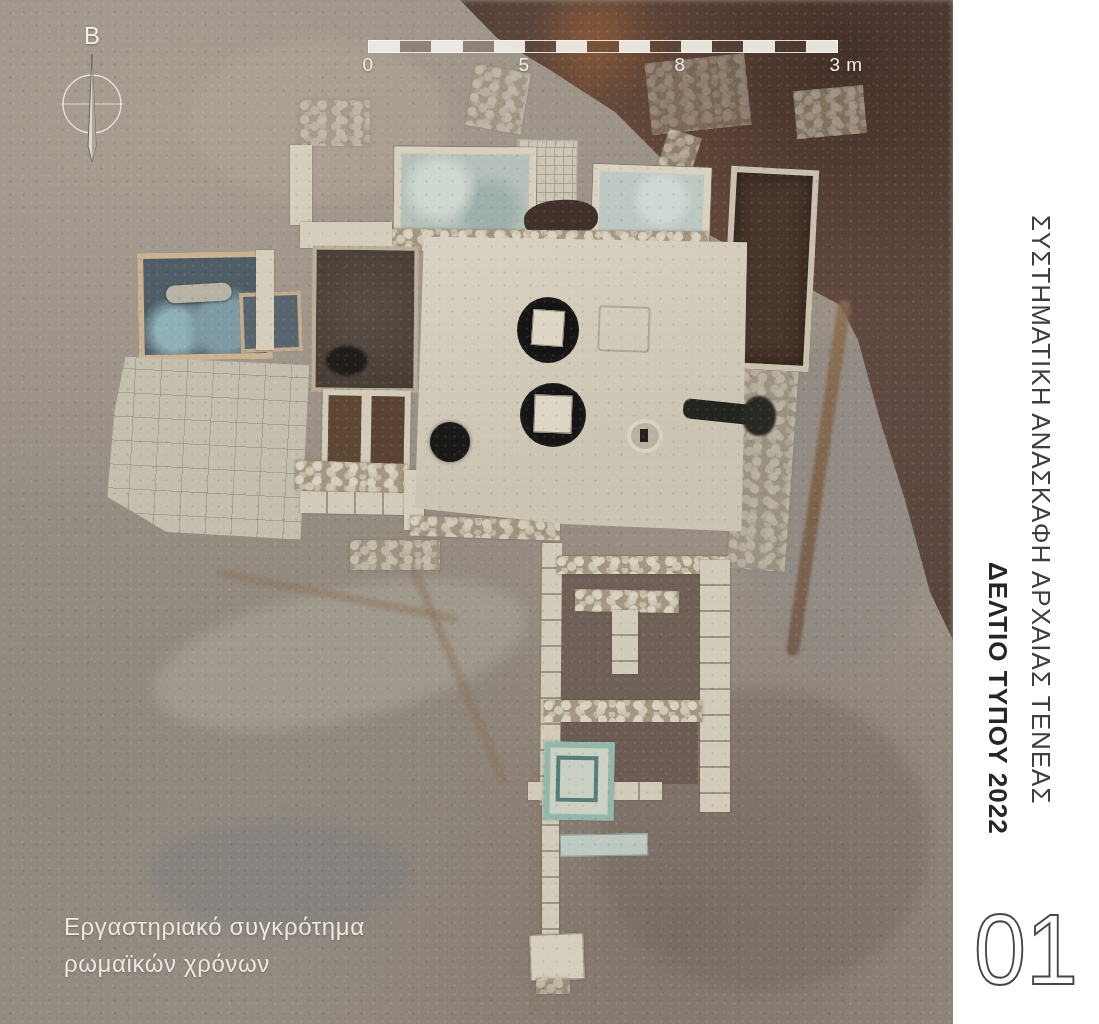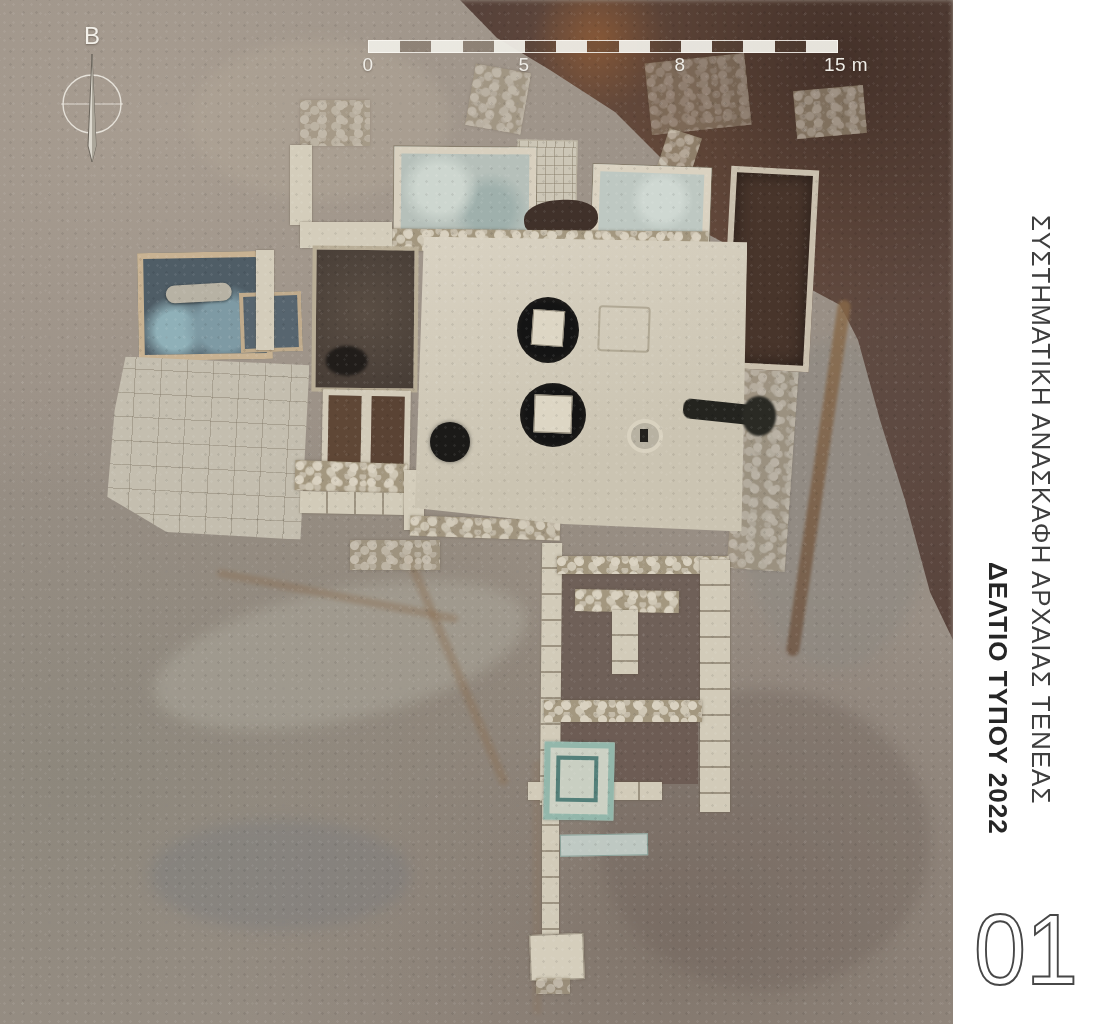--- a/index.html
+++ b/index.html
@@ -209,22 +209,26 @@
       <circle cx="34" cy="90" r="29" fill="none" stroke="rgba(245,242,235,.8)" stroke-width="1.4"></circle>
       <line x1="3" y1="90" x2="65" y2="90" stroke="rgba(245,242,235,.75)" stroke-width="1"></line>
       <polygon points="34,40 38,132 34,148 30,132" fill="#dcd8ce" stroke="#6b655c" stroke-width="1"></polygon>
       <polygon points="34,40 38,132 34,148" fill="#aba69a"></polygon>
     </svg>
 
     <div class="scalebar"></div>
     <span class="ticklabel" style="left:348px;">0</span>
     <span class="ticklabel" style="left:504px;">5</span>
     <span class="ticklabel" style="left:660px;">8</span>
-    <span class="ticklabel" style="left:816px;width:60px;">15 m</span>
-
+    <span class="ticklabel" style="left:816px;width:60px;">3 m</span>
+
+    <div class="caption">
+      <div>Εργαστηριακό συγκρότημα</div>
+      <div>ρωμαϊκών χρόνων</div>
+    </div>
   </div>
 
   <aside class="sidebar">
     <span class="vtext vtitle">ΣΥΣΤΗΜΑΤΙΚΗ ΑΝΑΣΚΑΦΗ ΑΡΧΑΙΑΣ ΤΕΝΕΑΣ</span>
     <span class="vtext vsub">ΔΕΛΤΙΟ ΤΥΠΟΥ 2022</span>
     <svg class="issue" width="146" height="110" viewBox="0 0 146 110">
       <text x="73" y="92" text-anchor="middle" font-size="100" font-family="Liberation Sans, DejaVu Sans, sans-serif" fill="none" stroke="#474747" stroke-width="2" textLength="104" lengthAdjust="spacingAndGlyphs">01</text>
     </svg>
   </aside>
 

